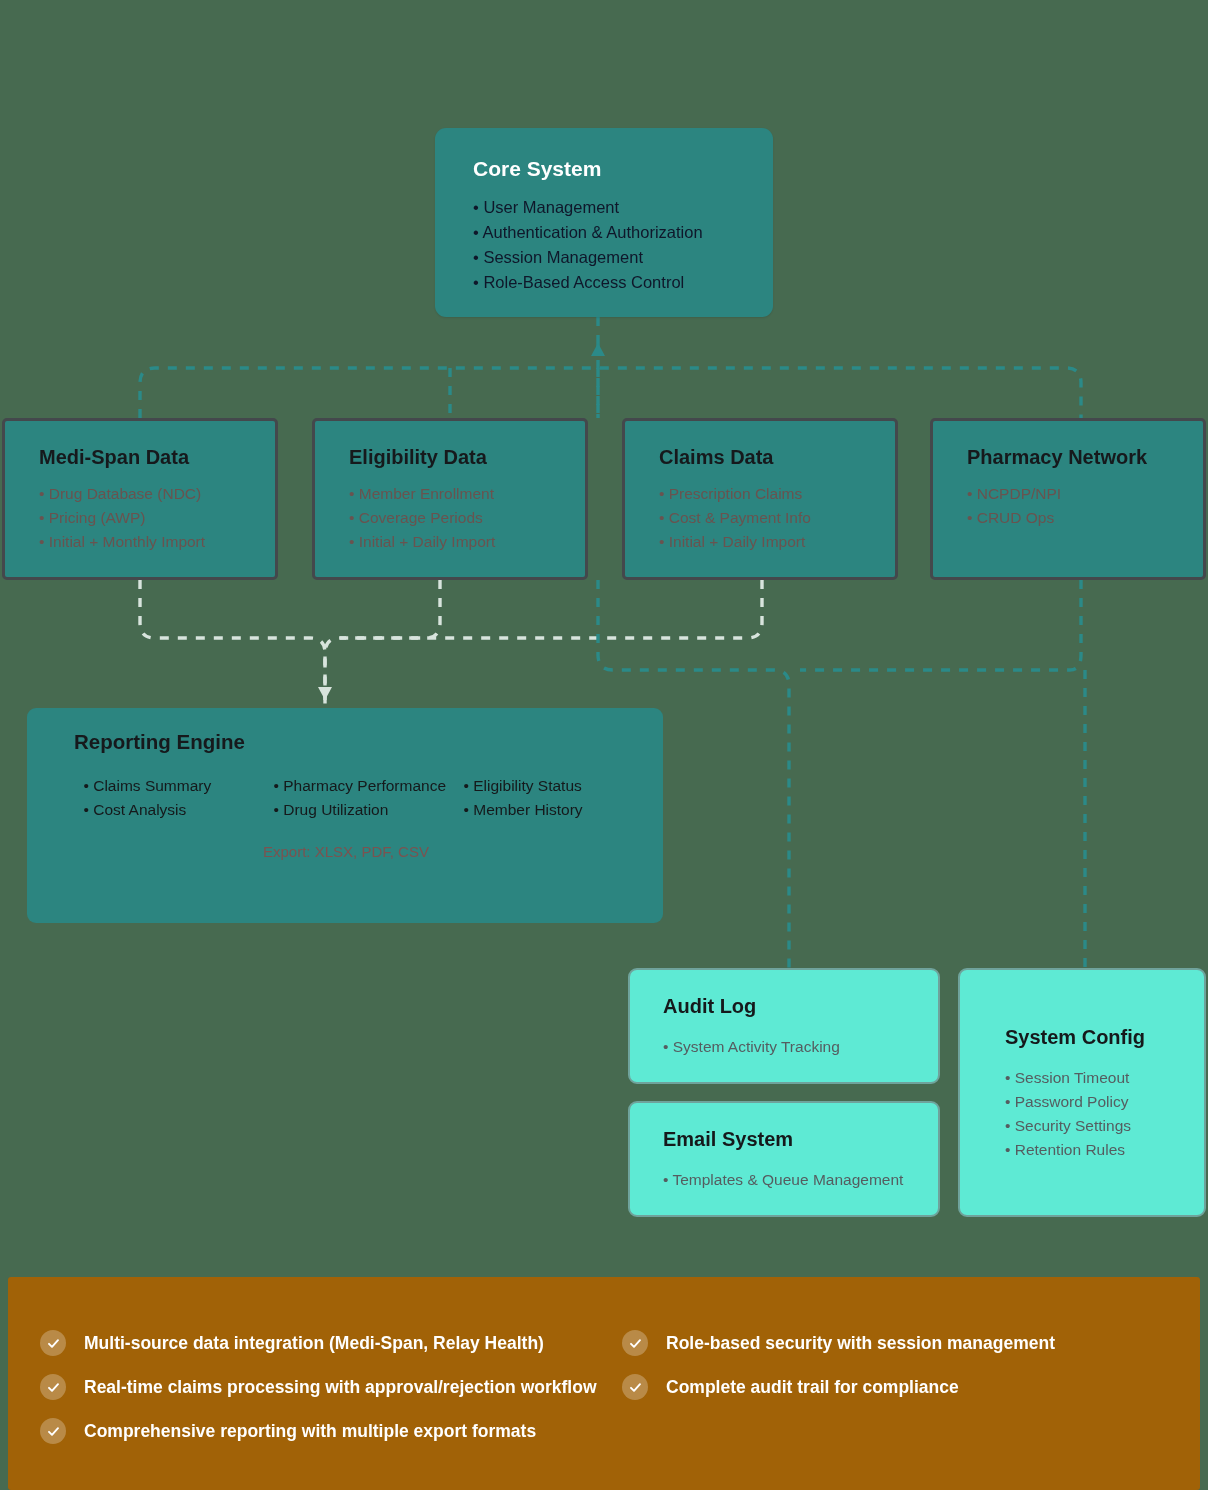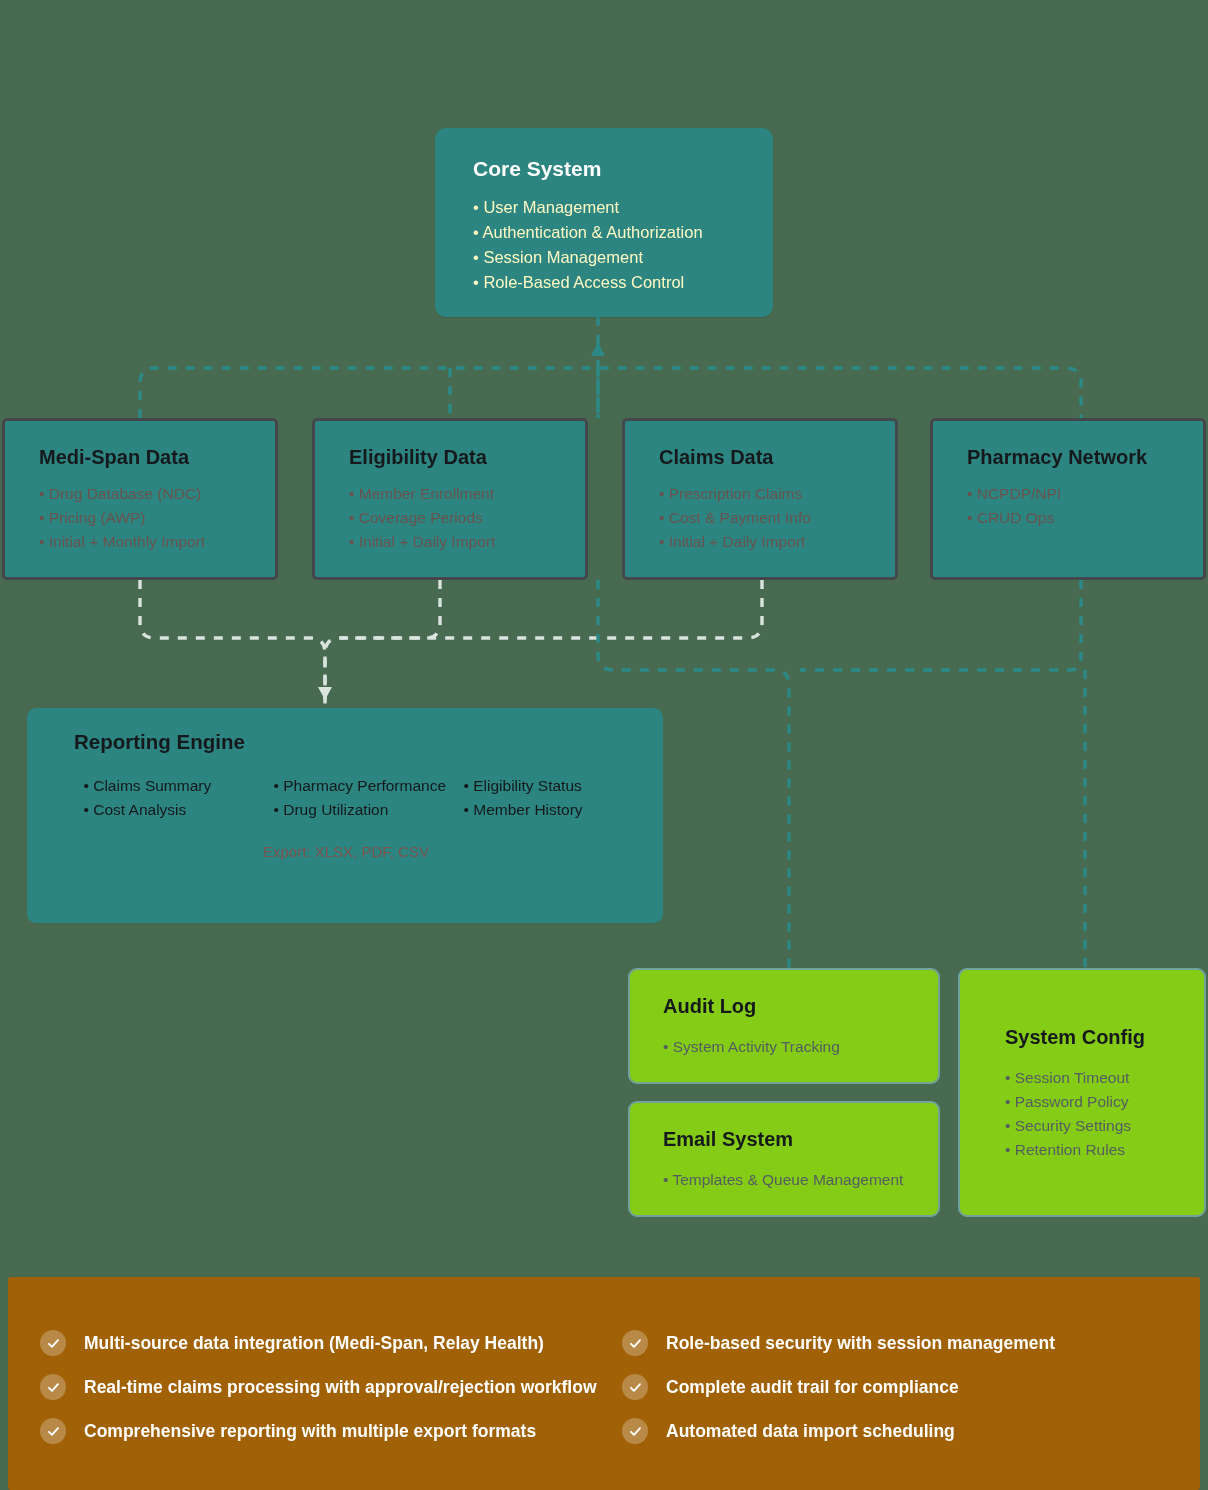--- a/index.html
+++ b/index.html
@@ -76,21 +76,21 @@
     border-radius: 11px;
     box-shadow: 0 1px 2px rgba(0,0,0,0.10);
   }
   #node-core .node-title {
     color: #ffffff;
     font-size: 21px;
     margin: 29px 0 0 38px;
   }
   #node-core .bullet-list {
     margin: 14px 0 0 38px;
-    color: #fef9c3;
+    color: #0f172a;
     font-size: 16.5px;
     line-height: 1.52;
   }
 
   
   .data-node {
     background: #2c8580;
     border: 3px solid #44484c;
     border-radius: 5px;
     top: 418px;
@@ -138,21 +138,21 @@
     line-height: 1.58;
   }
   #report-export {
     margin: 20px 0 0 236px;
     color: #7b5350;
     font-size: 15px;
   }
 
   
   .light-node {
-    background: #84cc16;
+    background: #5eead4;
     border: 2px solid #6fa39c;
     border-radius: 9px;
   }
   .light-node .node-title {
     font-size: 20px;
     color: #15191b;
   }
   .light-node .bullet-list {
     color: #555d60;
     font-size: 15.5px;
@@ -397,26 +397,18 @@
           <span class="footer-label">Role-based security with session management</span>
         </div>
         <div class="footer-item">
           <span class="check-circle">
             <svg width="15" height="15" viewBox="0 0 15 15">
                 <path d="M3 7.8 L6 10.8 L12 4.2" fill="none" stroke="#ffffff" stroke-width="1.9" stroke-linecap="round" stroke-linejoin="round"></path>
               </svg>
           </span>
           <span class="footer-label">Complete audit trail for compliance</span>
         </div>
-        <div class="footer-item">
-          <span class="check-circle">
-            <svg width="15" height="15" viewBox="0 0 15 15">
-                <path d="M3 7.8 L6 10.8 L12 4.2" fill="none" stroke="#ffffff" stroke-width="1.9" stroke-linecap="round" stroke-linejoin="round"></path>
-              </svg>
-          </span>
-          <span class="footer-label">Automated data import scheduling</span>
-        </div>
       </div>
 
     </div>
   </div>
 
 </div>
 
 </body></html>

